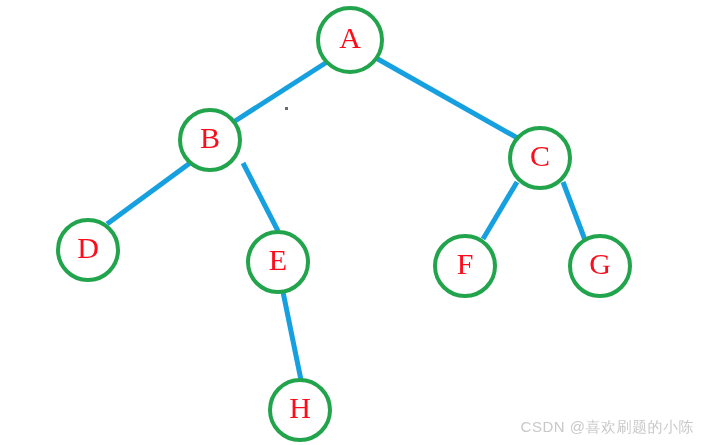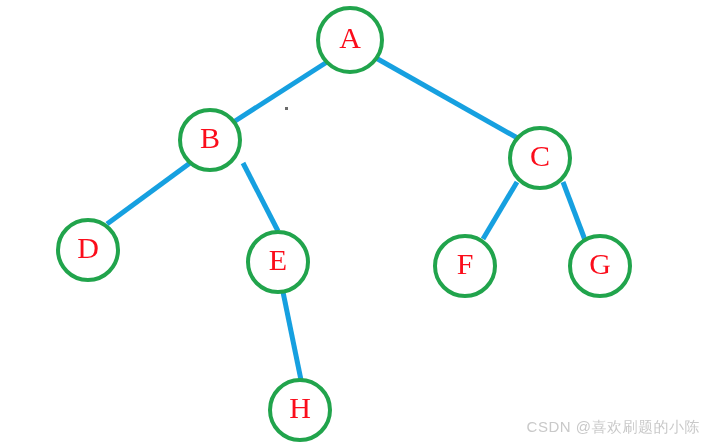--- a/index.html
+++ b/index.html
@@ -37,21 +37,21 @@
     dominant-baseline: middle;
   }
   .artifact-dot {
     position: absolute;
     width: 3px;
     height: 3px;
     background: #6b6b6b;
   }
   .watermark {
     position: absolute;
-    right: 2px;
+    right: 8px;
     bottom: 8px;
     font-family: "Liberation Sans", "DejaVu Sans", sans-serif;
     font-size: 15px;
     letter-spacing: 0.5px;
     color: #c9c9c9;
     white-space: nowrap;
     user-select: none;
     text-align: right;
   }
 </style>

